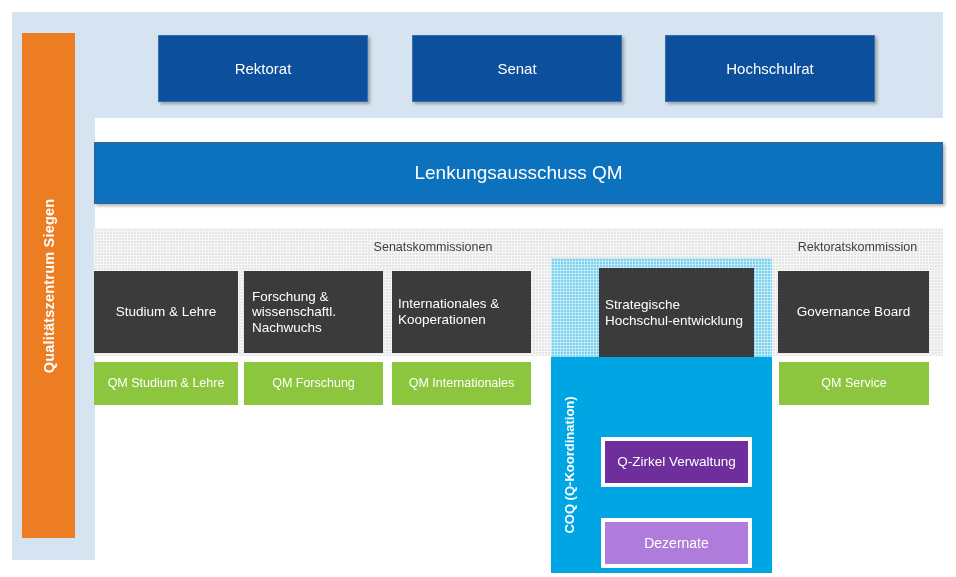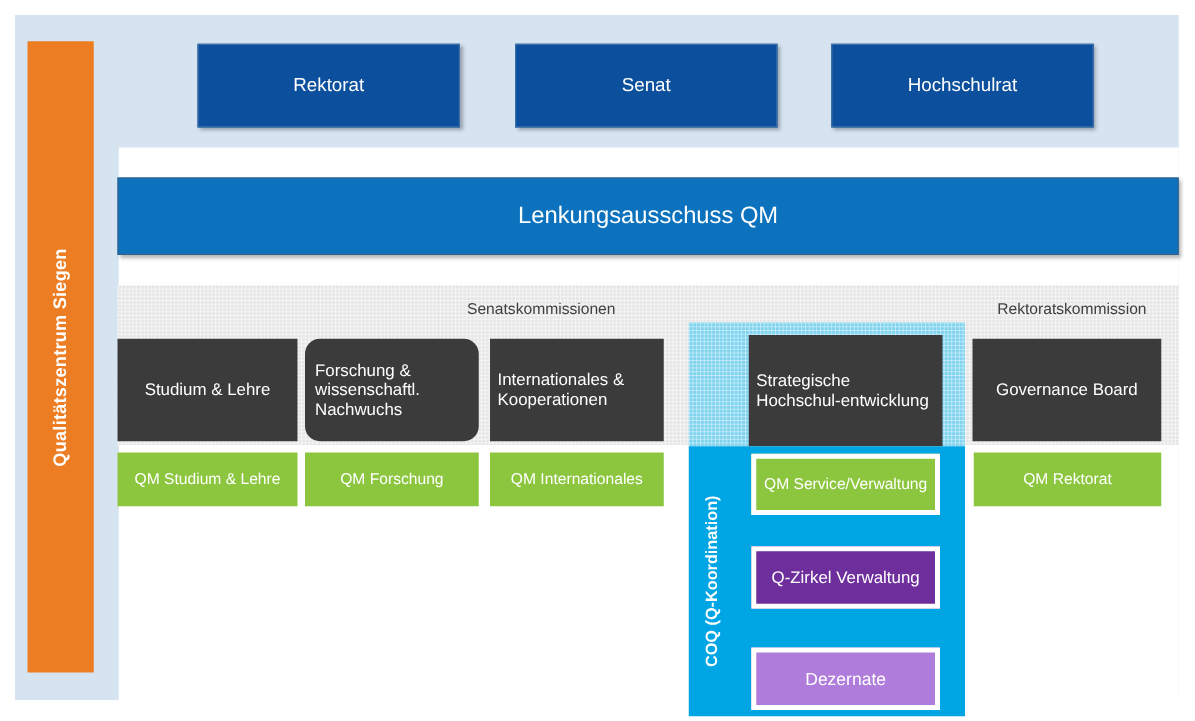--- a/index.html
+++ b/index.html
@@ -189,21 +189,21 @@
   <div class="grey-strip" style="left:772px; top:228px; width:171px; height:128px;">
     <div class="strip-label" style="left:0; top:12px; width:171px;">Rektoratskommission</div>
   </div>
 
   <div class="highlight-blue" style="left:551px; top:258px; width:221px; height:99px;"></div>
 
   <div class="box box-dark" style="left:94px; top:271px; width:144px; height:82px;">
     <span>Studium &amp; Lehre</span>
   </div>
 
-  <div class="box box-dark" style="left:244px; top:271px; width:139px; height:82px; padding:0 8px;border-radius:12px;">
+  <div class="box box-dark" style="left:244px; top:271px; width:139px; height:82px; padding:0 8px;">
     <span>Forschung &amp; wissenschaftl. Nachwuchs</span>
   </div>
 
   <div class="box box-dark" style="left:392px; top:271px; width:139px; height:82px; padding:0 6px;">
     <span>Internationales &amp; Kooperationen</span>
   </div>
 
   <div class="box box-dark" style="left:599px; top:268px; width:155px; height:89px; padding:0 6px;">
     <span>Strategische Hochschul-entwicklung</span>
   </div>
@@ -221,26 +221,23 @@
   </div>
 
   <div class="box box-green" style="left:244px; top:362px; width:139px; height:43px;">
     <span>QM Forschung</span>
   </div>
 
   <div class="box box-green" style="left:392px; top:362px; width:139px; height:43px;">
     <span>QM Internationales</span>
   </div>
 
-  <div class="box box-green" style="left:601px; top:363px; width:151px; height:49px; border:4px solid #ffffff;">
-    <span>QM Service/Verwaltung</span>
-  </div>
 
   <div class="box box-green" style="left:779px; top:362px; width:150px; height:43px;">
-    <span>QM Rektorat</span>
+    <span>QM Service</span>
   </div>
 
   <div class="box box-purple" style="left:601px; top:437px; width:151px; height:50px; border:4px solid #ffffff;">
     <span>Q-Zirkel Verwaltung</span>
   </div>
 
   <div class="box box-lilac" style="left:601px; top:518px; width:151px; height:50px; border:4px solid #ffffff;">
     <span>Dezernate</span>
   </div>
 

